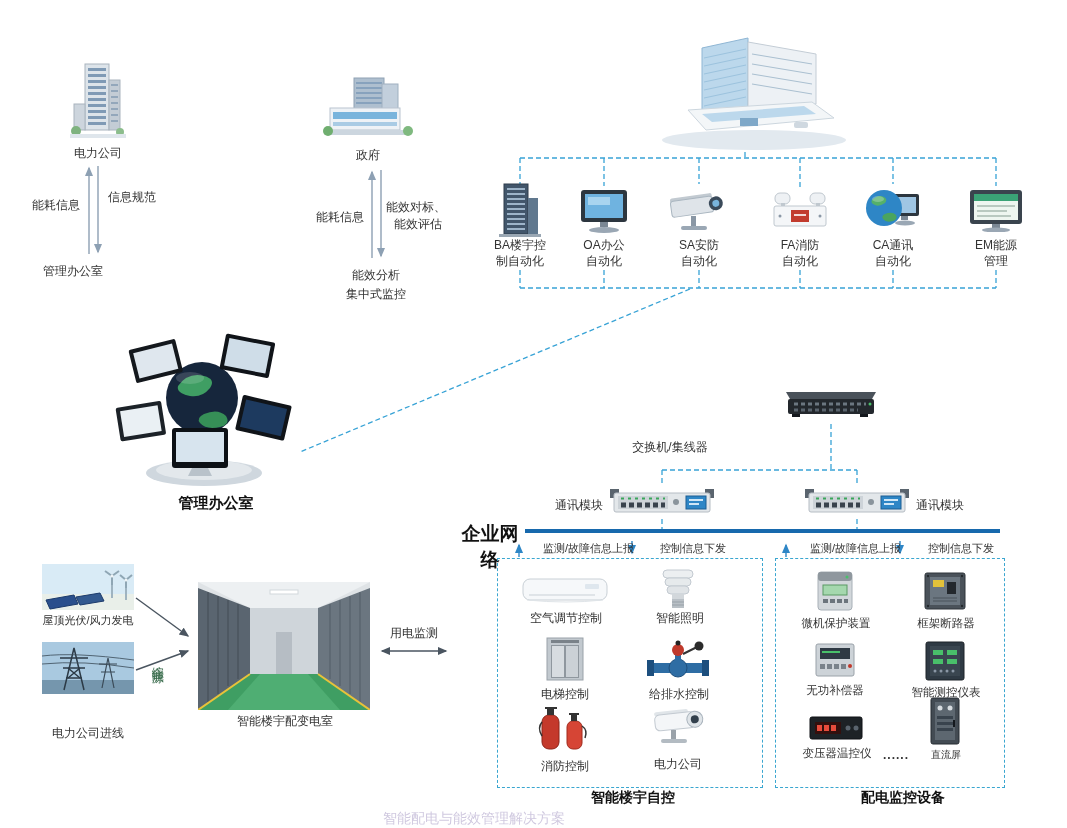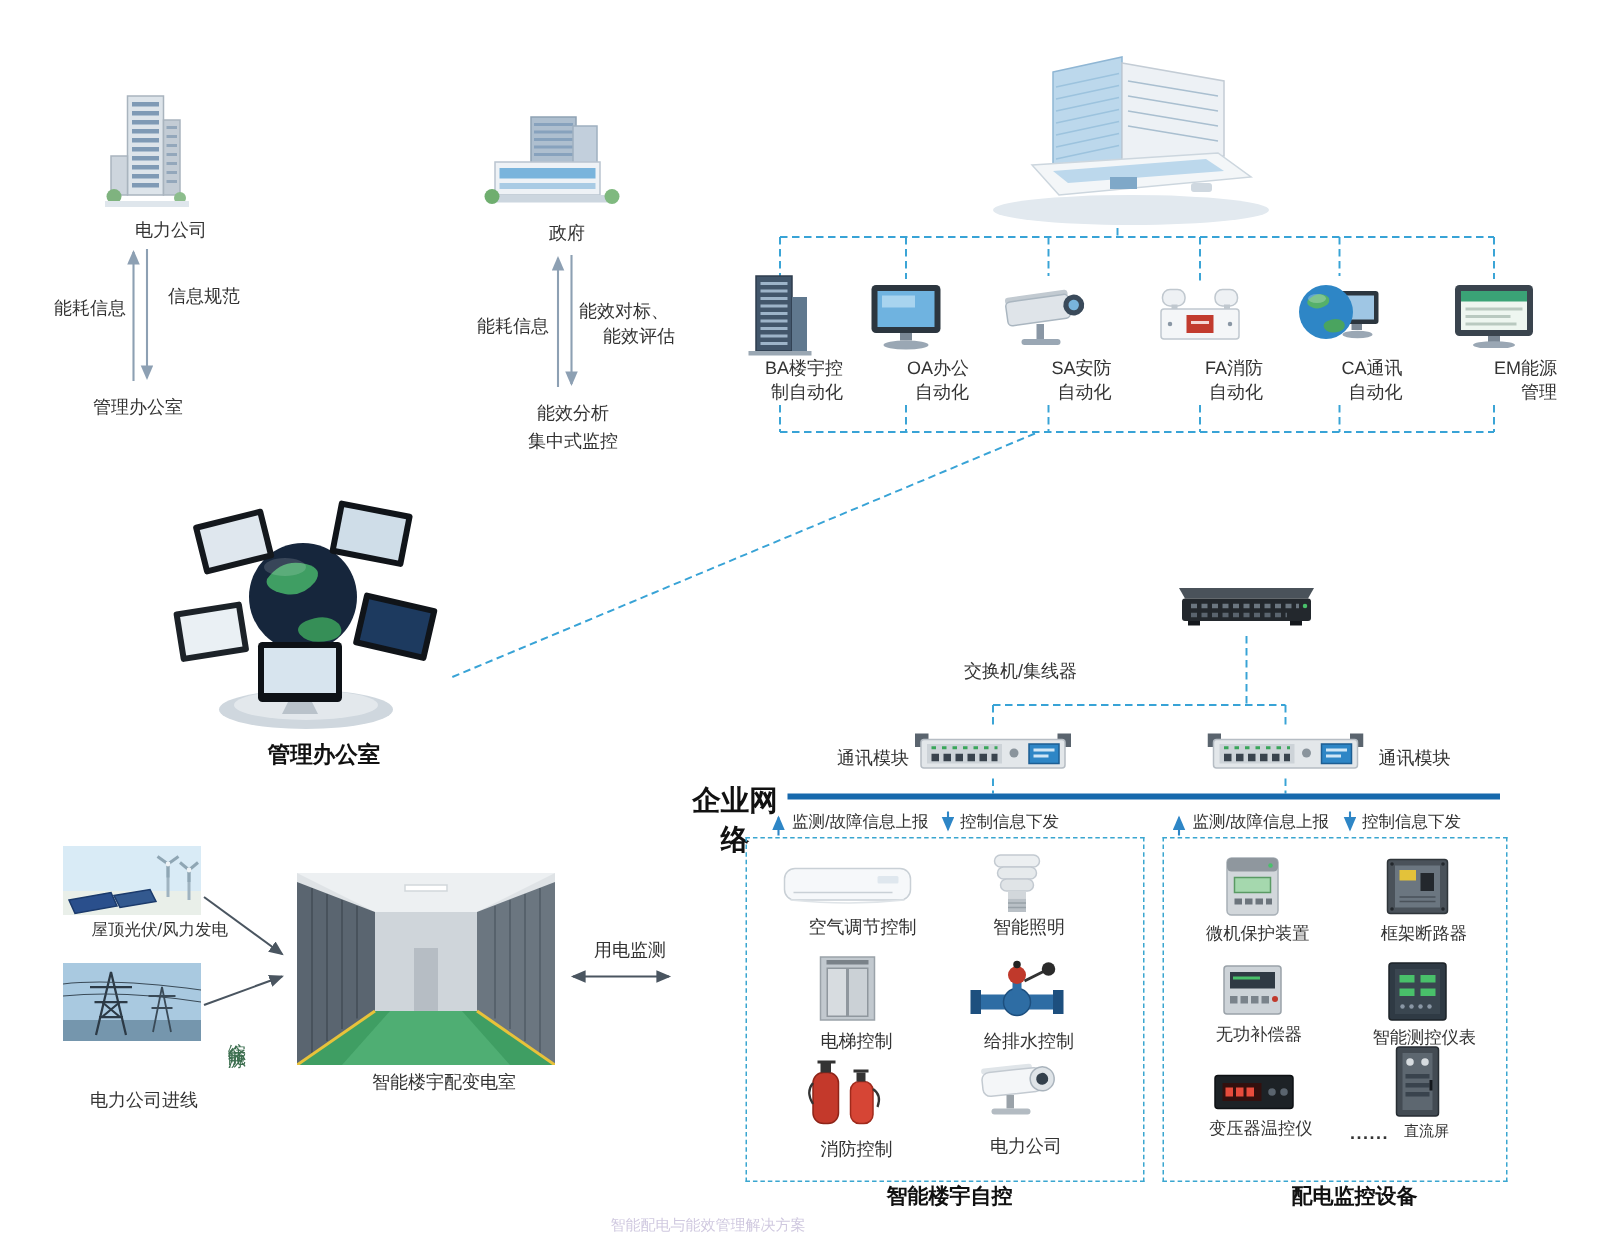--- a/index.html
+++ b/index.html
@@ -1,27 +1,27 @@
 <!DOCTYPE html>
 <html><head>
 <meta charset="utf-8">
 <style>
   html,body{margin:0;padding:0;background:#ffffff;}
   #canvas{position:relative;width:1067px;height:828px;background:#ffffff;overflow:hidden;
     font-family:"Liberation Sans","DejaVu Sans",sans-serif;color:#333;}
   .abs{position:absolute;}
-  .lbl{font-size:12px;color:#333;text-align:right;line-height:1.32;}
-  .lbl-sm{font-size:11px;color:#333;text-align:left;line-height:1.3;}
+  .lbl{font-size:12px;color:#333;text-align:center;line-height:1.32;}
+  .lbl-sm{font-size:11px;color:#333;text-align:right;line-height:1.3;}
   .cap{font-weight:bold;font-size:14px;color:#111;text-align:center;}
   .boxdash{border:1px dashed #3aa6d0;}
   svg{display:block;}
   #wires{position:absolute;left:0;top:0;z-index:0;}
   .el{z-index:1;}
   .vert{writing-mode:vertical-rl;letter-spacing:2px;}
-  .wm{font-size:10px;color:#a193c0;opacity:.5;filter:blur(.5px);white-space:nowrap;overflow:hidden;margin-left:24px;}
+  .wm{font-size:14px;color:#a193c0;opacity:.5;filter:blur(.5px);white-space:nowrap;overflow:hidden;}
 </style>
 </head>
 <body>
 
 <div id="canvas">
 
   <svg id="wires" width="1067" height="828">
     <defs>
       <marker id="ahg" markerWidth="9" markerHeight="8" refX="6" refY="3" orient="auto-start-reverse">
         <path d="M0,0 L7,3 L0,6 Z" fill="#8da0b3"></path>
@@ -120,21 +120,21 @@
       <rect x="13" y="40" width="64" height="7" fill="#79b4dc"></rect>
       <rect x="13" y="50" width="64" height="4" fill="#a9cbe4"></rect>
       <rect x="6" y="58" width="80" height="5" fill="#ccd6df"></rect>
       <circle cx="8" cy="59" r="5" fill="#6fae6f"></circle>
         <circle cx="88" cy="59" r="5" fill="#7fb97f"></circle>
     </svg>
   </div>
   <div class="abs el lbl" style="left:346px;top:148px;width:44px">政府</div>
   <div class="abs el lbl" style="left:314px;top:210px;width:52px">能耗信息</div>
   <div class="abs el lbl" style="left:386px;top:200px;width:70px;text-align:left">能效对标、</div>
-  <div class="abs el lbl" style="left:386px;top:217px;width:64px;text-align:right">能效评估</div>
+  <div class="abs el lbl" style="left:386px;top:217px;width:64px;text-align:center">能效评估</div>
   <div class="abs el lbl" style="left:346px;top:268px;width:60px">能效分析</div>
   <div class="abs el lbl" style="left:340px;top:287px;width:72px">集中式监控</div>
 
   <div class="abs el" style="left:644px;top:34px;width:208px;height:120px">
     <svg viewBox="0 0 208 120" width="208" height="120">
       <ellipse cx="110" cy="106" rx="92" ry="10" fill="#e2e9ef"></ellipse>
       <polygon points="58,14 104,4 104,74 58,82" fill="#bcd8ec" stroke="#8fb6d4"></polygon>
       <path d="M60 24 L102 15 M60 32 L102 23 M60 40 L102 31 M60 48 L102 39 M60 56 L102 47 M60 64 L102 55 M60 72 L102 63" stroke="#9cc3de" stroke-width="1" fill="none"></path>
       <polygon points="104,8 172,20 172,70 104,74" fill="#edf1f5" stroke="#c3ccd5"></polygon>
       <path d="M108 20 L168 30 M108 30 L168 40 M108 40 L168 50 M108 50 L168 60" stroke="#a9bfd0" stroke-width="1" fill="none"></path>

